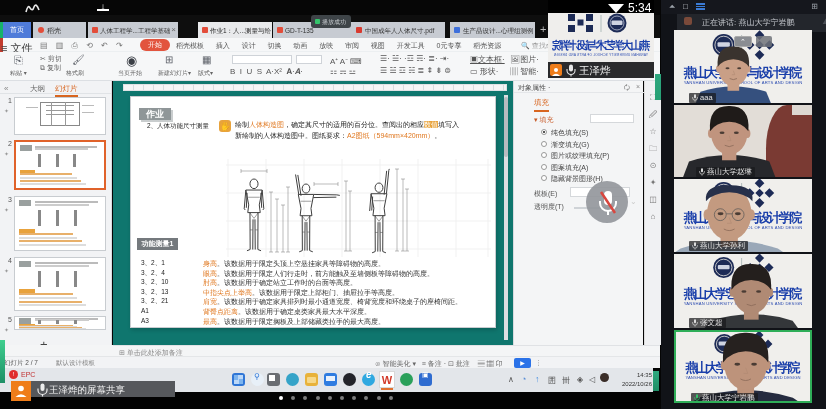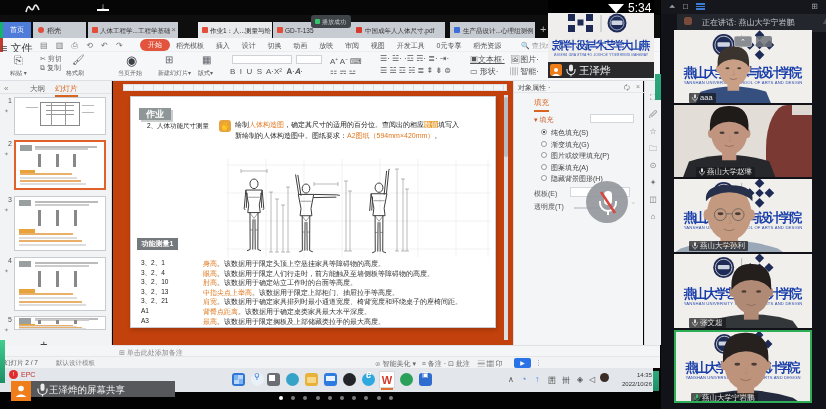--- a/index.html
+++ b/index.html
@@ -164,21 +164,21 @@
         <div class="abs" style="left:65%;top:25%;width:3px;height:30%;background:#888;"></div>
         <div class="abs" style="left:4%;top:60%;width:18%;height:5px;background:#e8a23c;"></div>
         <div class="abs" style="left:4%;top:68%;width:60%;height:2px;background:#e8b06a;"></div>
         <div class="abs" style="left:4%;top:75%;width:65%;height:2px;background:#ddd;"></div>
         <div class="abs" style="left:4%;top:82%;width:70%;height:2px;background:#e8b06a;"></div>
         <div class="abs" style="left:4%;top:89%;width:75%;height:2px;background:#ddd;"></div>
       </div>
       <div class="abs" style="left:40px;top:256px;font-size:13px;color:#444;">+</div>
 </div>
 
-<div class="abs" style="left:113px;top:81px;width:400px;height:308px;background:#c2410c;">
+<div class="abs" style="left:113px;top:81px;width:400px;height:308px;background:#0f766e;">
 
   <div class="abs" style="left:10px;top:3px;width:384px;height:7px;background:repeating-linear-gradient(90deg,#f4f5f6 0 9px,#d8dbde 9px 10px);border:1px solid #e0e2e5;"></div>
   <div class="abs" style="left:391px;top:14px;width:4px;height:245px;background:#dcdfe2;"></div>
   <div class="abs" style="left:391px;top:16px;width:4px;height:60px;background:#b8bcc0;border-radius:2px;"></div>
 
   <div class="abs" id="slide" style="left:17px;top:15px;width:366px;height:232px;background:#fff;border:1px solid #c9ccd0;overflow:hidden;box-shadow:1px 2px 4px rgba(0,0,0,.18);">
         <div class="abs" style="left:8px;top:11px;width:32px;height:12px;background:#8f9698;box-shadow:2px 2px 0 #c9cdce;color:#fff;font-size:9px;font-weight:bold;text-align:center;line-height:12px;">作业</div>
         <div class="abs" style="left:16px;top:25px;font-size:6.5px;color:#222;">2、人体功能尺寸测量</div>
         <div class="abs" style="left:88px;top:23px;width:12px;height:12px;background:#e8a33c;border-radius:3px;color:#fff;font-size:8px;text-align:center;line-height:13px;">🖐</div>
         <div class="abs" style="left:104px;top:22px;width:230px;font-size:7px;line-height:11px;color:#222;">绘制<span style="color:#e07820;">人体构造图</span>，确定其尺寸的适用的百分位。查阅出的相应<span style="background:#e8a33c;color:#fff;">数值</span>填写入新绘制的人体构造图中。图纸要求：<span style="color:#e07820;">A2图纸（594mm×420mm）</span>。</div>

